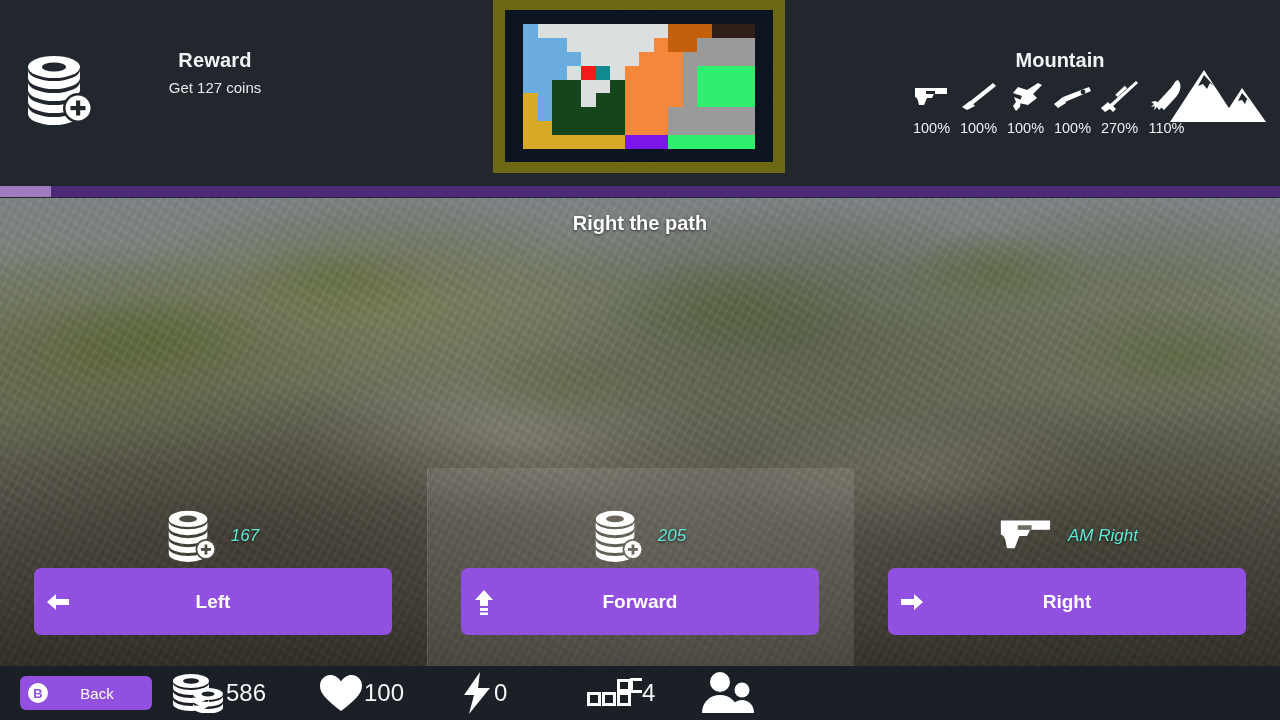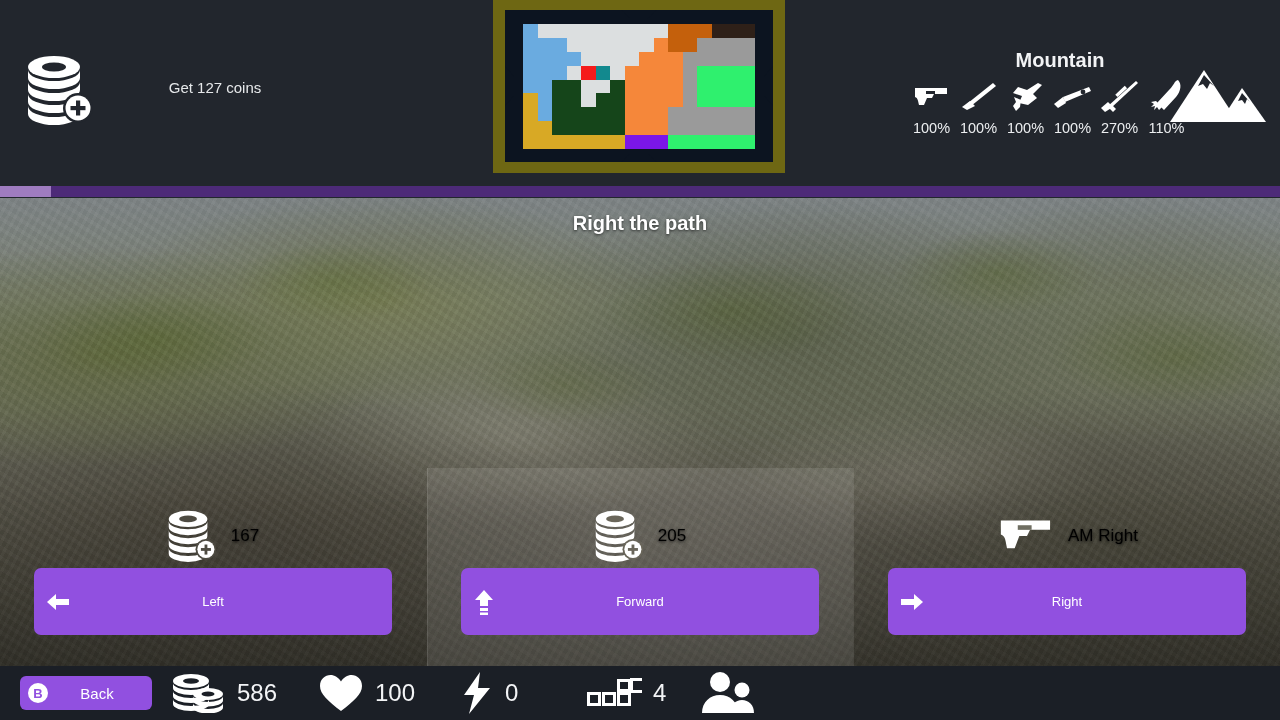--- a/index.html
+++ b/index.html
@@ -95,45 +95,45 @@
 
   
   .choices { position:absolute; left:0; top:0; width:1280px; height:468px; }
   .choice { position:absolute; top:0; width:426px; height:468px; }
   .choice.c0 { left:0; }
   .choice.c1 { left:427px; }
   .choice.c2 { left:854px; }
 
   .choice-reward { position:absolute; left:0; top:308px; width:426px; height:60px;
                    display:flex; align-items:center; justify-content:center; gap:10px; }
-  .choice-reward .cr-val { color:#000000; font-size:17px;
-                           text-shadow:0 1px 3px rgba(0,0,0,.75); }
+  .choice-reward .cr-val { color:#5eead4; font-size:17px;
+                           text-shadow:0 1px 3px rgba(0,0,0,.75);font-style:italic; }
 
   .choice-btn { position:absolute; left:34px; top:370px; width:358px; height:67px;
                 background:#9150e0; border:none; border-radius:7px; cursor:pointer;
                 display:flex; align-items:center; justify-content:center;
-                color:#ffffff; font-size:13px; font-family:"Liberation Sans", sans-serif; }
+                color:#ffffff; font-size:19px; font-family:"Liberation Sans", sans-serif;font-weight:bold; }
   .choice-btn .btn-arrow { position:absolute; left:11px; top:50%;
                            transform:translateY(-50%); }
 
   
   .bottombar { position:absolute; left:0; top:666px; width:1280px; height:54px;
                background:#1b1f26; }
   .back-btn { position:absolute; left:20px; top:676px; width:132px; height:34px;
               background:#9150e0; border:none; border-radius:6px; cursor:pointer;
               display:flex; align-items:center; }
   .back-btn .b-badge { position:absolute; left:8px; top:50%; transform:translateY(-50%);
                        width:20px; height:20px; border-radius:50%; background:#ffffff;
                        color:#9150e0; font-size:13px; font-weight:bold;
                        display:flex; align-items:center; justify-content:center; }
   .back-btn .b-label { width:100%; text-align:center; padding-left:22px;
                        color:#ffffff; font-size:15px; }
 
   .stat { position:absolute; top:666px; height:54px; display:flex;
-          align-items:center; gap:11px; }
+          align-items:center; }
   .stat .sval { color:#f3f4f6; font-size:24px; }
 
   svg { display:block; }
 </style>
 </head>
 <body>
 
 <div class="app">
 
   <div class="header">
@@ -148,20 +148,21 @@
             <path d="M2 27 v8 a26 11 0 0 0 52 0 v-8 a26 11 0 0 1 -52 0z"></path>
             <path d="M2 39 v8 a26 11 0 0 0 52 0 v-8 a26 11 0 0 1 -52 0z"></path>
             <path d="M2 51 v8 a26 11 0 0 0 52 0 v-8 a26 11 0 0 1 -52 0z"></path>
           </g>
           <circle cx="52" cy="53" r="15" fill="#22262d"></circle>
           <circle cx="52" cy="53" r="12.5" fill="#ffffff"></circle>
           <rect x="50" y="45.5" width="4.2" height="15" fill="#22262d"></rect>
           <rect x="44.5" y="51" width="15" height="4.2" fill="#22262d"></rect>
         </svg>
       </span>
+      <div class="reward-title">Reward</div>
       <div class="reward-sub">Get 127 coins</div>
     </div>
 
     <div class="minimap-frame">
       <div class="minimap-inner">
         <div class="minimap-grid" id="minimap-grid">
             <i style="background: rgb(106, 171, 224);"></i>
             <i style="background: rgb(220, 223, 224);"></i>
             <i style="background: rgb(220, 223, 224);"></i>
             <i style="background: rgb(220, 223, 224);"></i>

